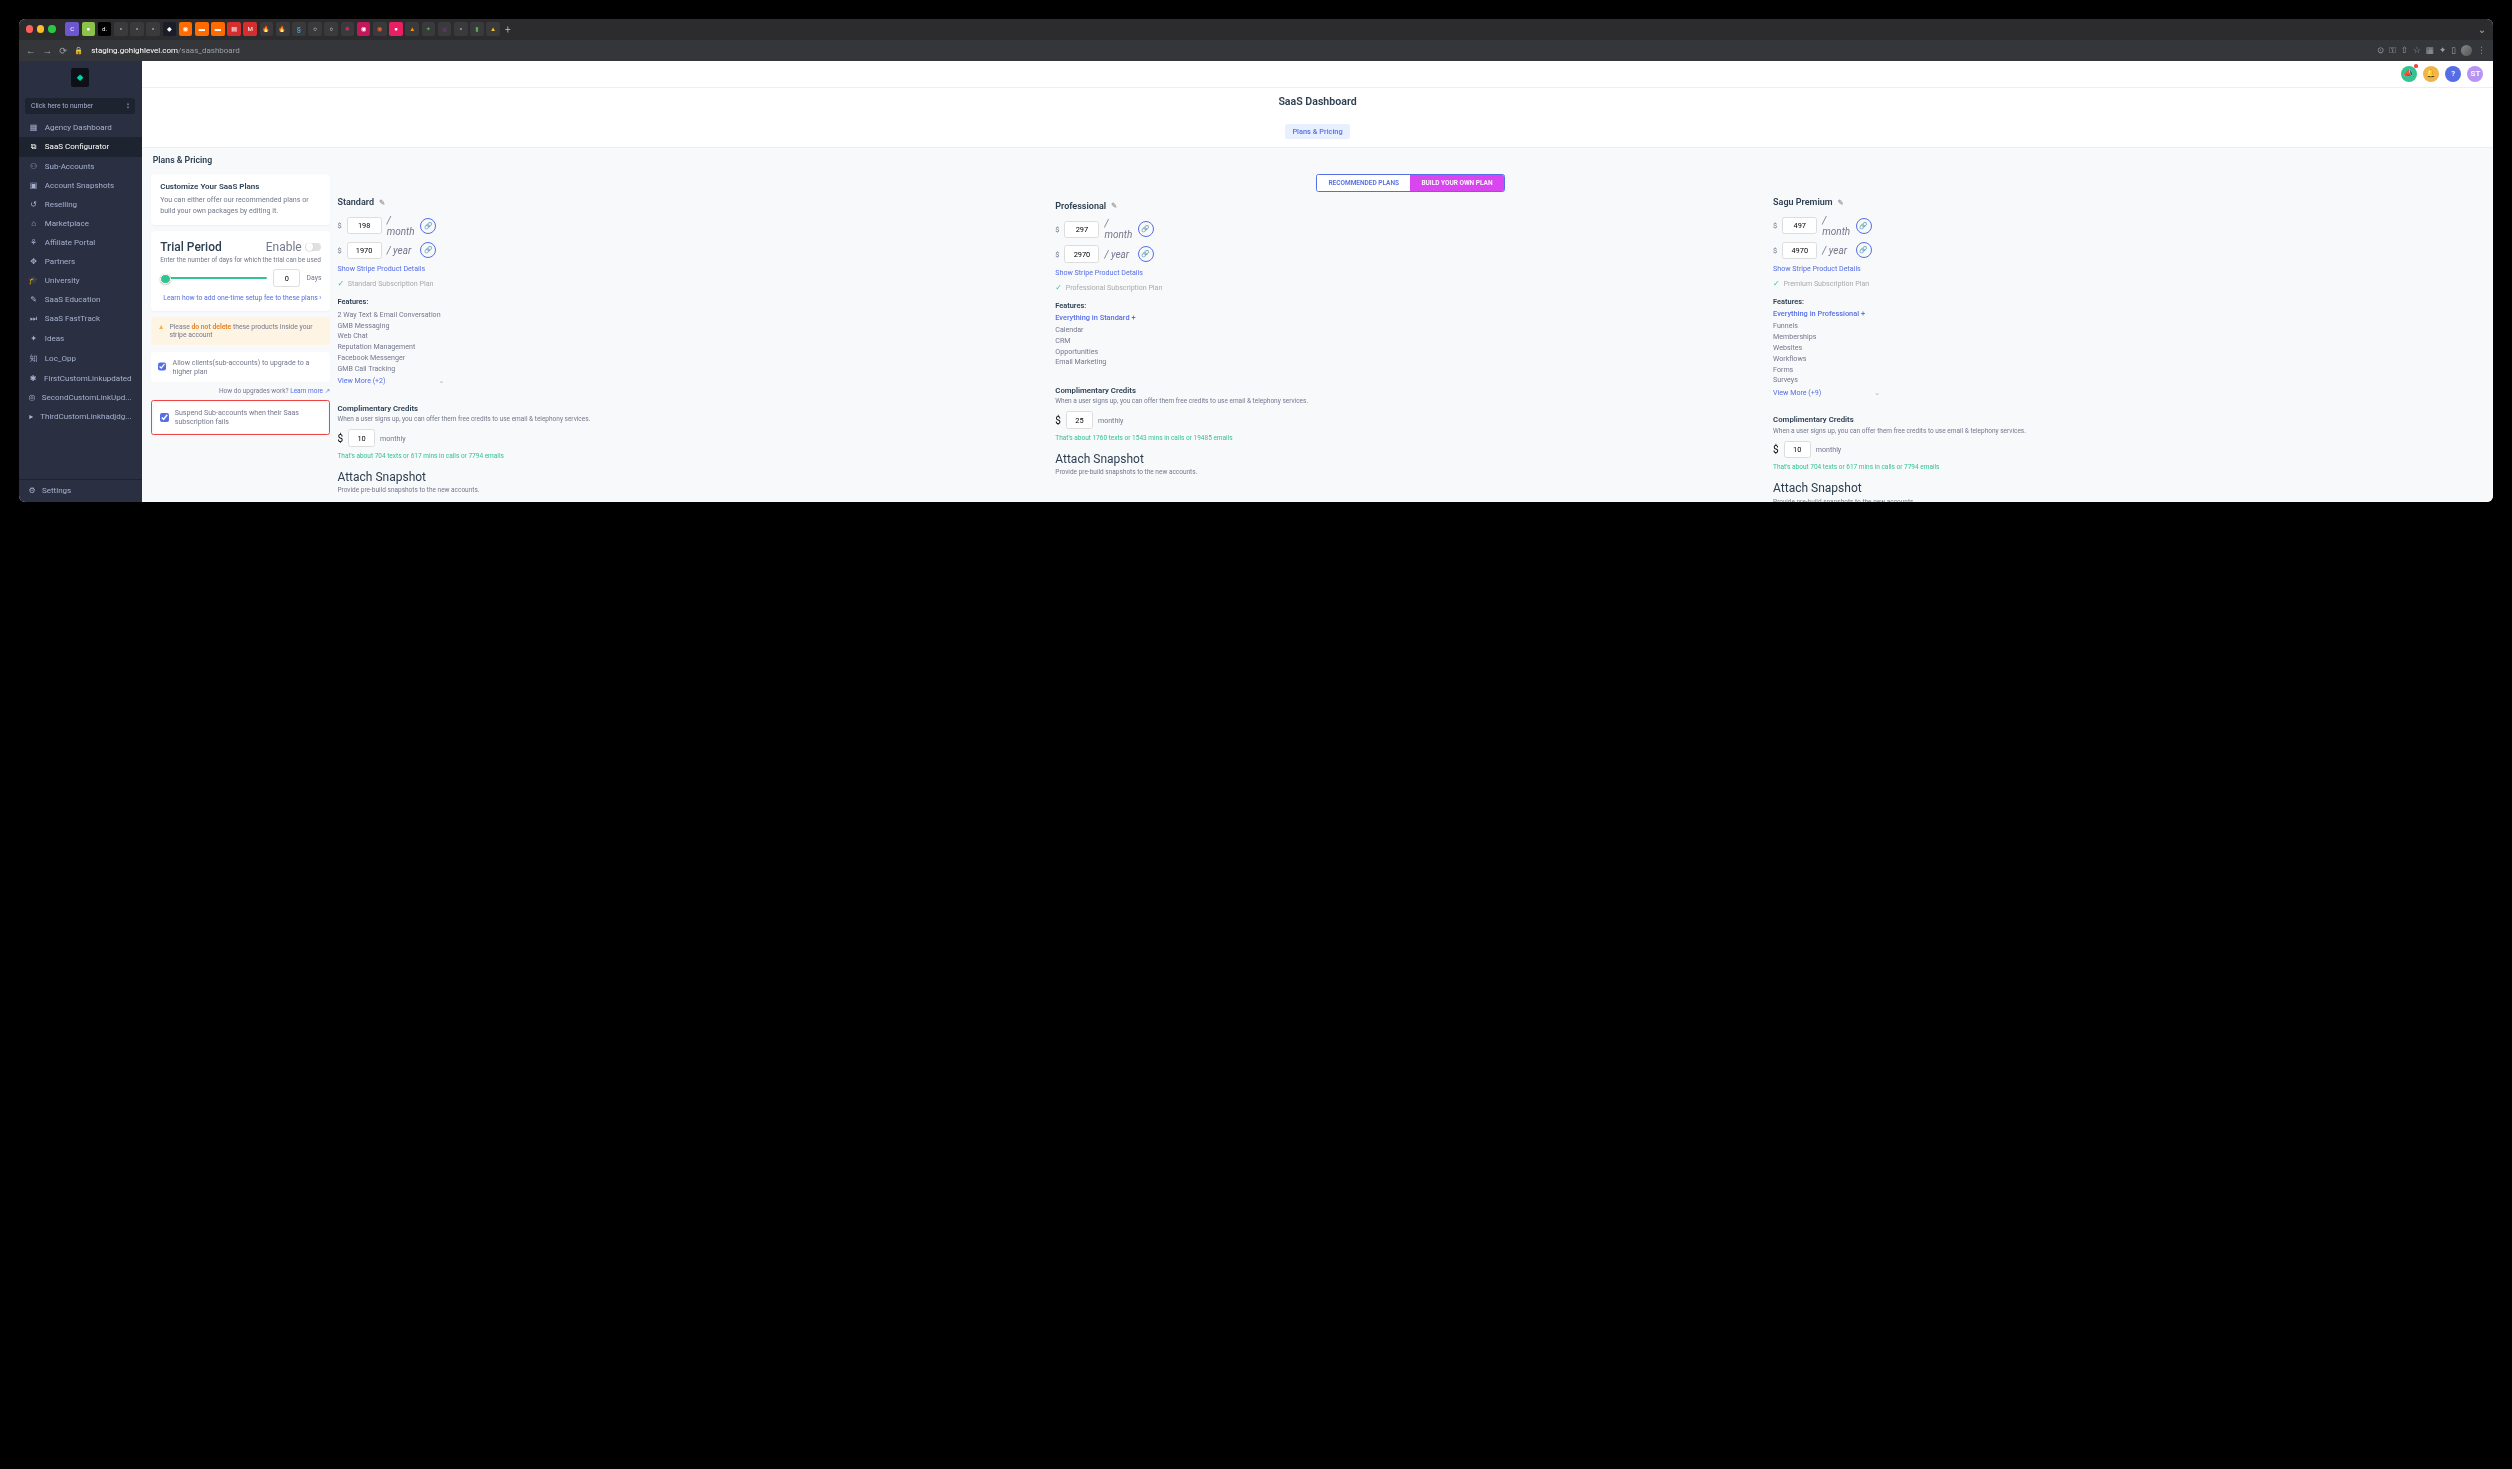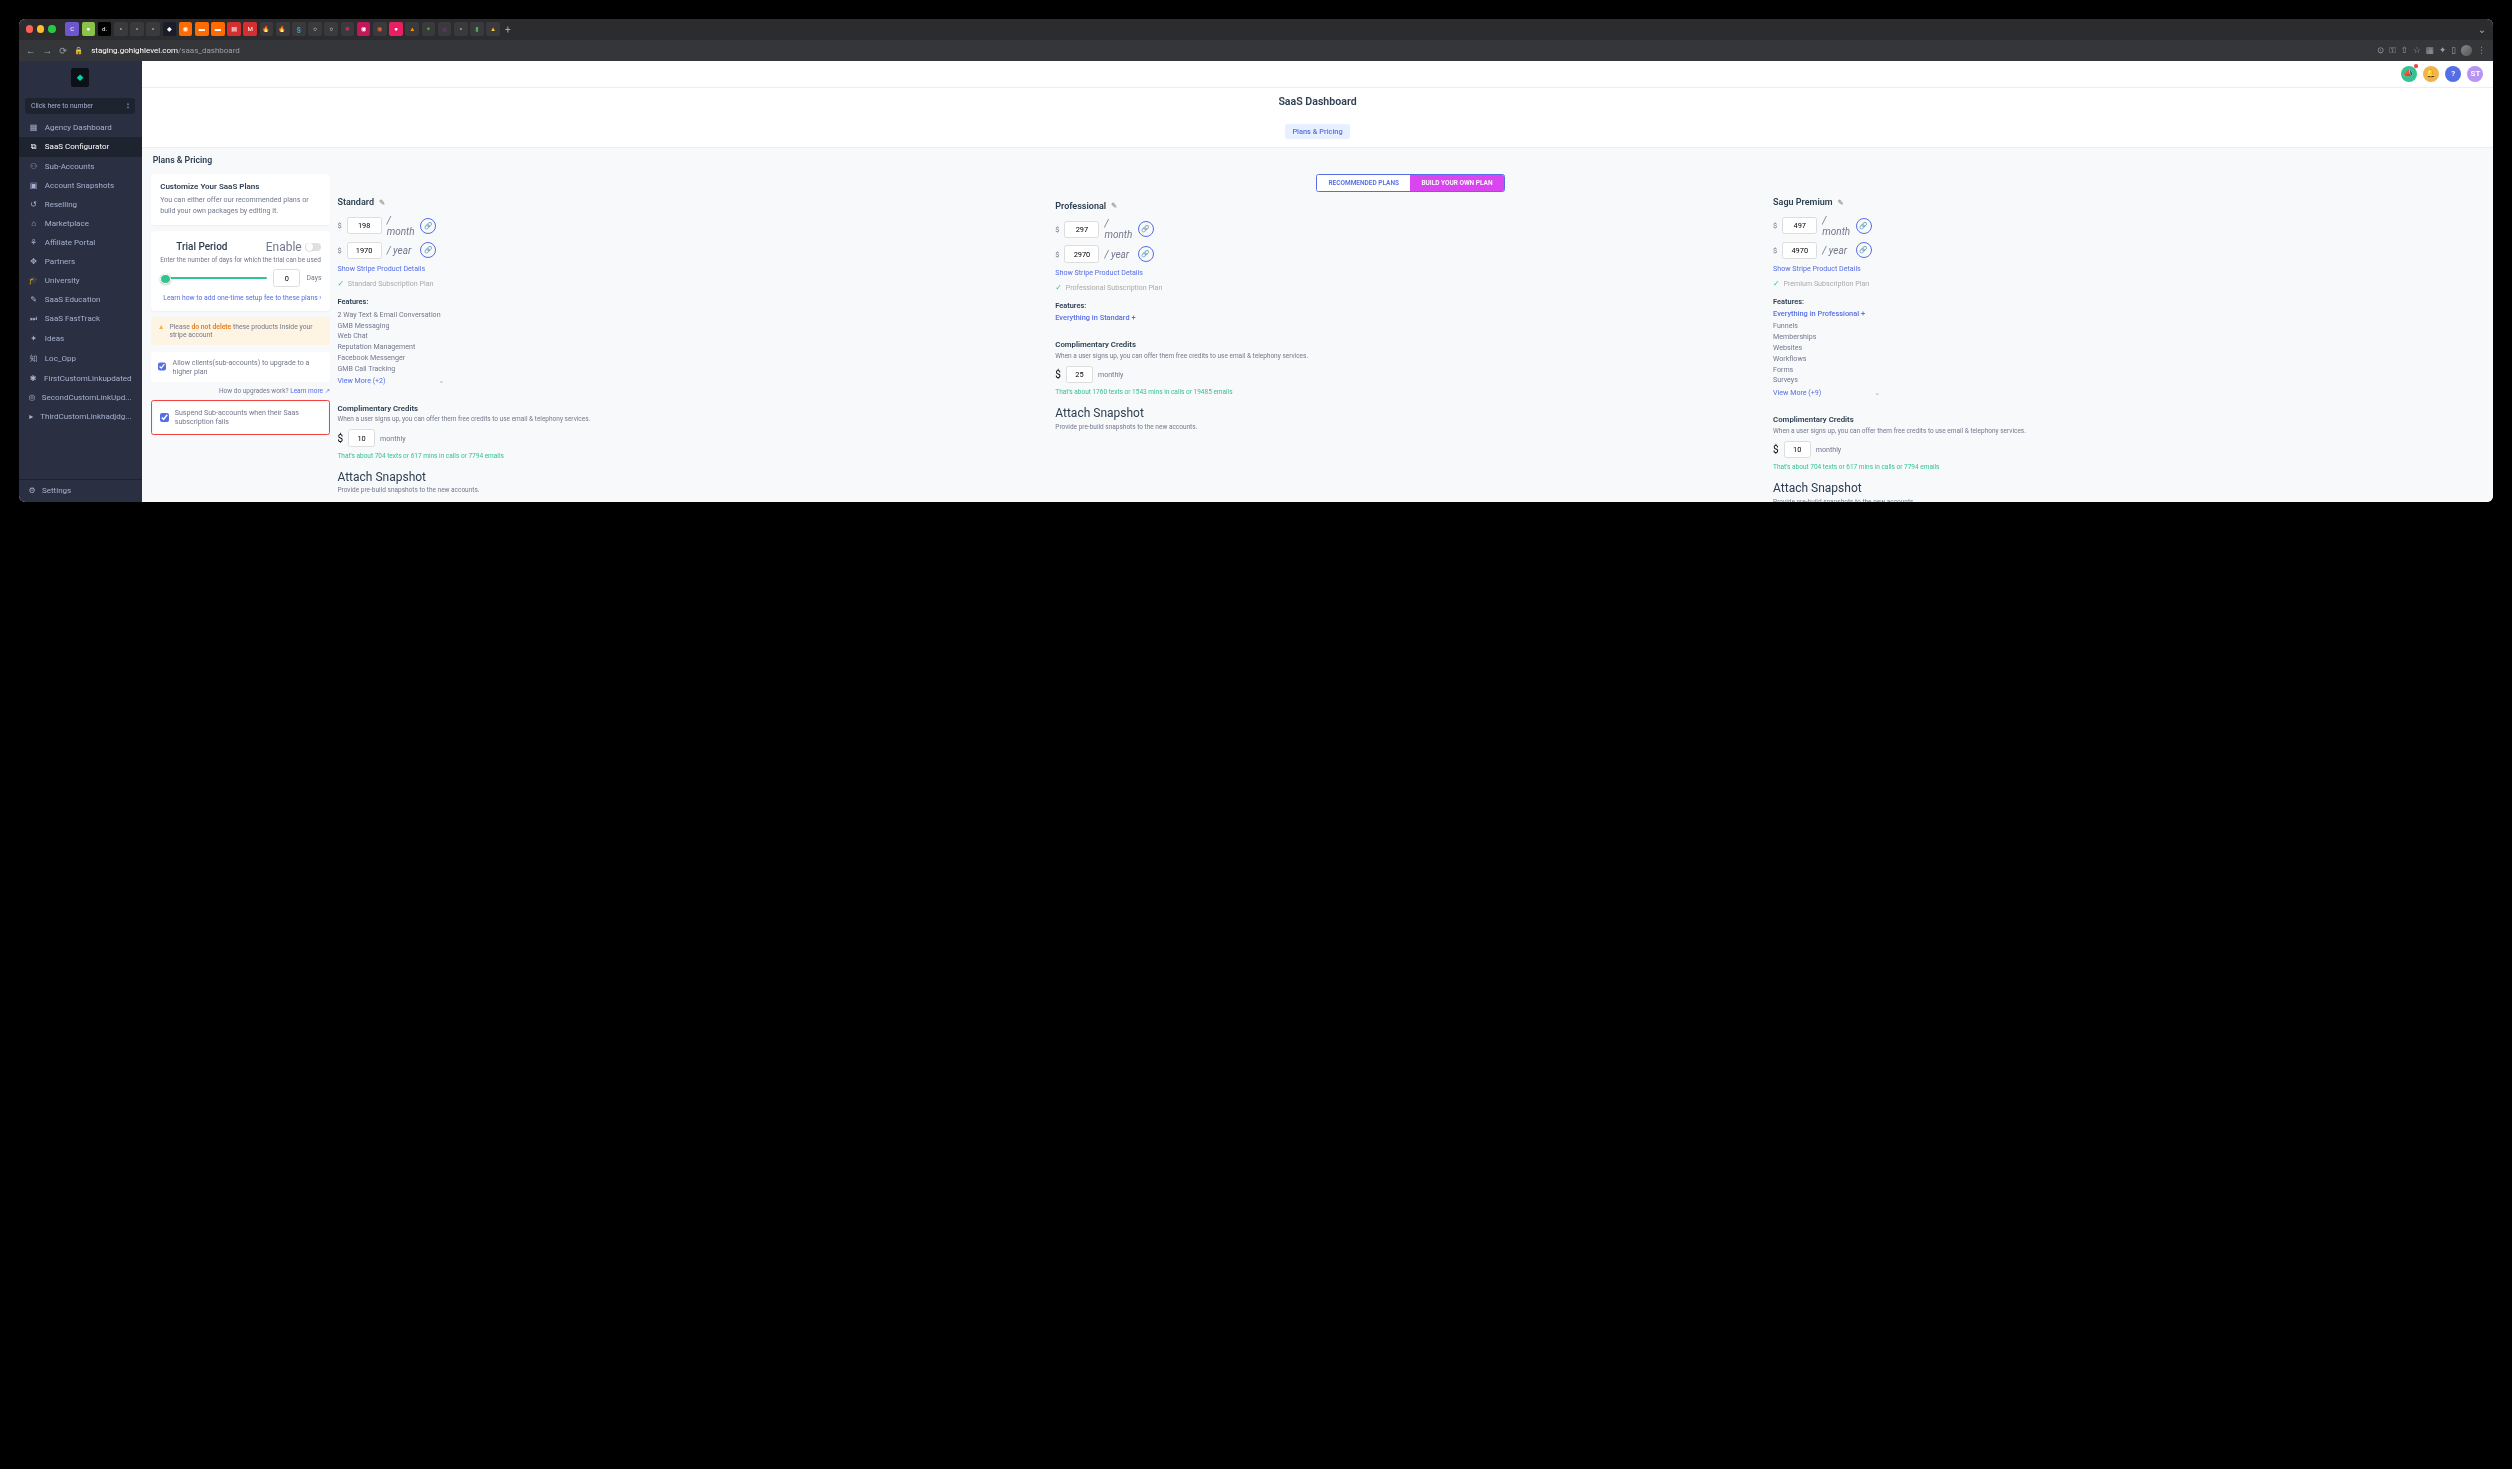--- a/index.html
+++ b/index.html
@@ -46,21 +46,21 @@
 .pagehead h1 { font-size: 10.6px; font-weight: 600; color: #2c3e50; }
 .pagehead .pill { background: #e8f0ff; color: #556ee6; padding: 3.1px 7.4px; border-radius: 2.5px; font-size: 7.4px; font-weight: 500; }
 .subhead { padding: 7.4px 11.2px 5px; font-size: 8.7px; font-weight: 600; color: #2c3e50; }
 .grid { display: flex; gap: 0; padding: 0 6.2px; }
 .leftcol { width: 186px; padding: 3.7px; }
 .plancol { flex: 1; padding: 3.7px; }
 .card { background: #fff; border-radius: 3.7px; padding: 8.7px; margin-bottom: 6.2px; box-shadow: 0 0.6px 1.9px rgba(0,0,0,0.04); }
 .card h3 { font-size: 8px; font-weight: 600; color: #2c3e50; margin-bottom: 3.7px; }
 .card p { font-size: 7.1px; color: #74788d; line-height: 1.5; }
 .trialrow { display: flex; justify-content: space-between; align-items: center; margin-bottom: 2.5px; }
-.trialrow .lbl { font-size: 10px; color: #2c3e50; font-weight: 500; margin-left: 16px; }
+.trialrow .lbl { font-size: 12px; color: #2c3e50; font-weight: 500; }
 .trialrow .enable { font-size: 12px; color: #74788d; display: flex; align-items: center; gap: 3.7px; }
 .toggle { width: 16px; height: 8.7px; background: #e0e0e0; border-radius: 4.3px; position: relative; }
 .toggle::after { content: ""; width: 7.4px; height: 7.4px; background: #fff; border-radius: 50%; position: absolute; top: 0.6px; left: 0.6px; box-shadow: 0 0.6px 1.2px rgba(0,0,0,0.2); }
 .trialdesc { font-size: 6.5px; color: #74788d; margin-bottom: 5px; }
 .sliderrow { display: flex; align-items: center; gap: 6.2px; }
 .slider { flex: 1; height: 2.5px; background: #34c38f; border-radius: 1.2px; position: relative; }
 .slider::before { content: ""; position: absolute; left: 0; top: -3.1px; width: 8.7px; height: 8.7px; background: #34c38f; border: 1.2px solid #fff; border-radius: 50%; box-shadow: 0 0.6px 1.9px rgba(0,0,0,0.3); }
 .numbox { width: 27px; height: 17.4px; border: 0.6px solid #ddd; border-radius: 2.5px; text-align: center; font-size: 7.4px; }
 .days { font-size: 6.8px; color: #74788d; }
 .learnlink { text-align: right; font-size: 6.8px; color: #556ee6; margin-top: 7.4px; cursor: pointer; }
@@ -373,20 +373,26 @@
                 <span class="per">/ year</span>
                 <span class="linkbtn">🔗</span>
               </div>
     <a class="stripelink">Show Stripe Product Details</a>
     <div class="subplan">
                 <span class="chk">✓</span>
                 <span>Professional Subscription Plan</span>
               </div>
     <div class="feathead">Features:</div>
     <div class="featinherit">Everything in Standard +</div>
+    <ul class="featlist">
+                <li>Calendar</li>
+                <li>CRM</li>
+                <li>Opportunities</li>
+                <li>Email Marketing</li>
+              </ul>
 
     <div class="comphead">Complimentary Credits</div>
     <div class="compdesc">When a user signs up, you can offer them free credits to use email &amp; telephony services.</div>
     <div class="creditrow">
                 <span class="dollar">$</span>
                 <input value="25" style="">
                 <span class="mo">monthly</span>
               </div>
     <div class="about">That's about 1760 texts or 1543 mins in calls or 19485 emails</div>
     <div class="snaphead">Attach Snapshot</div>

